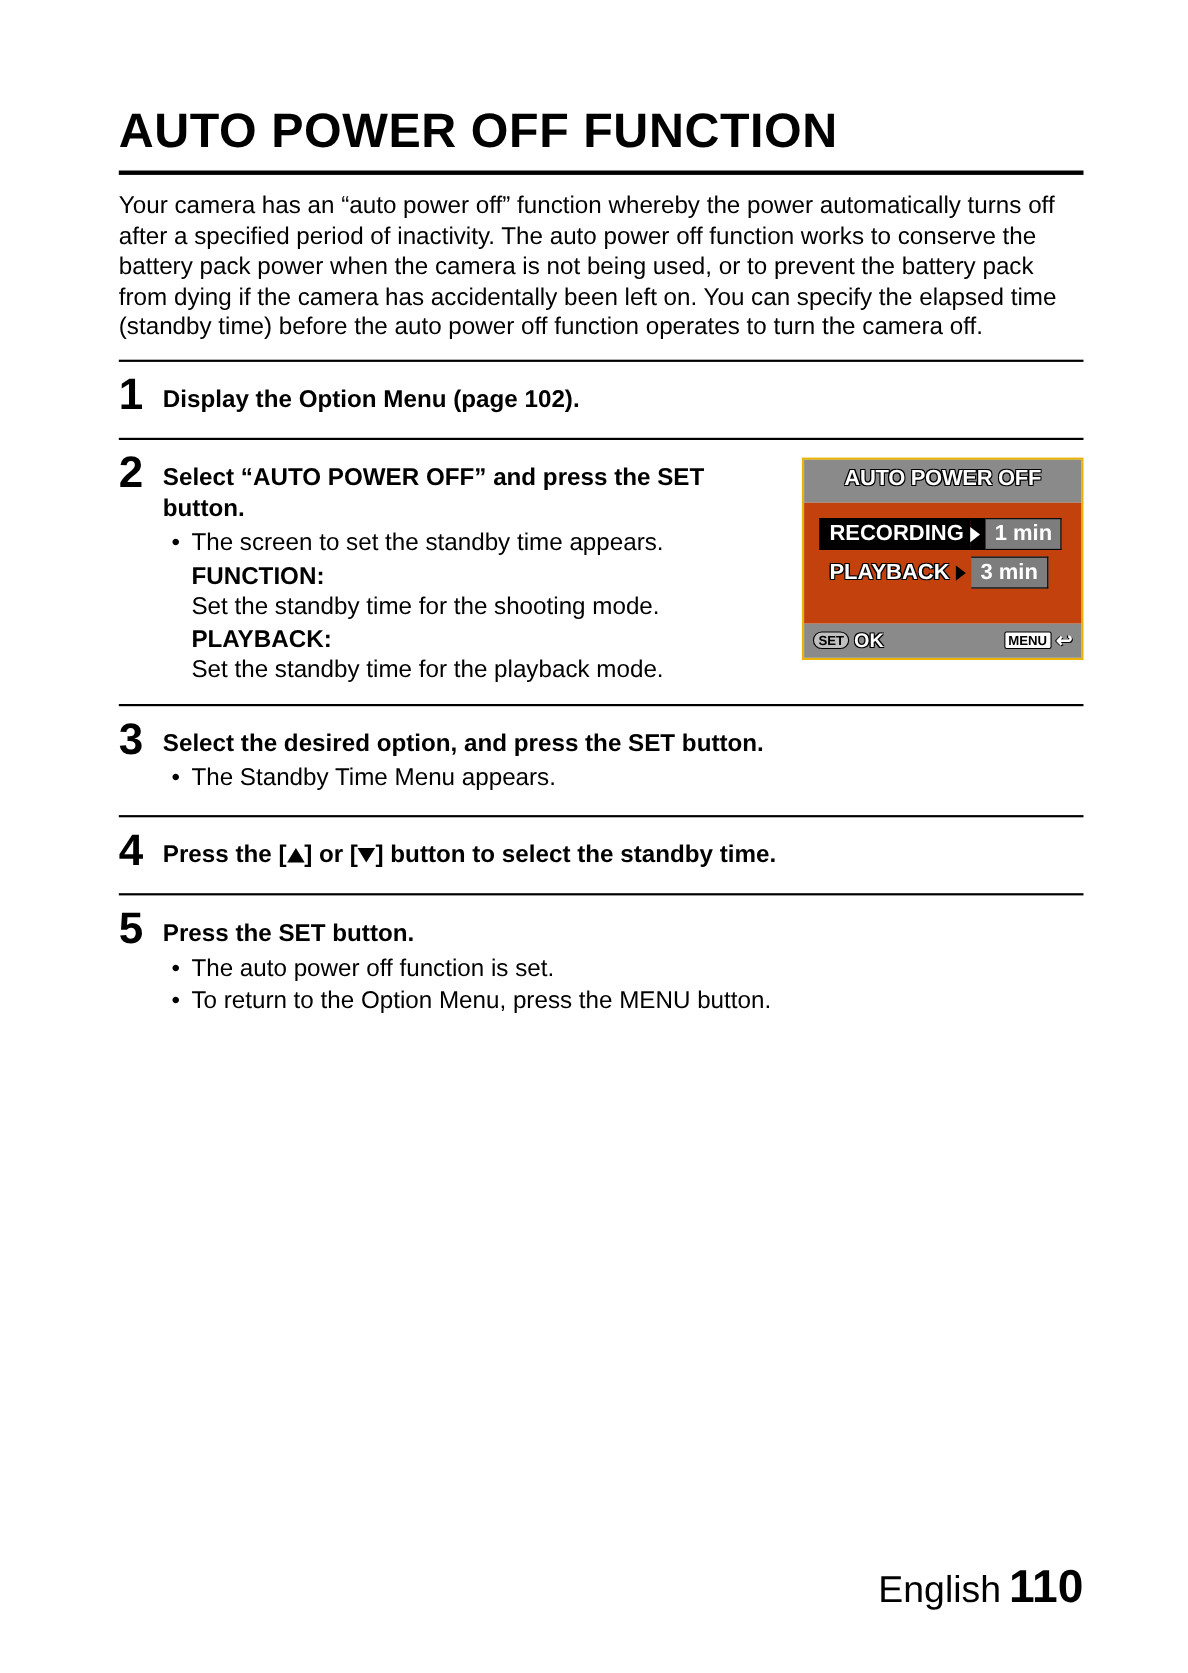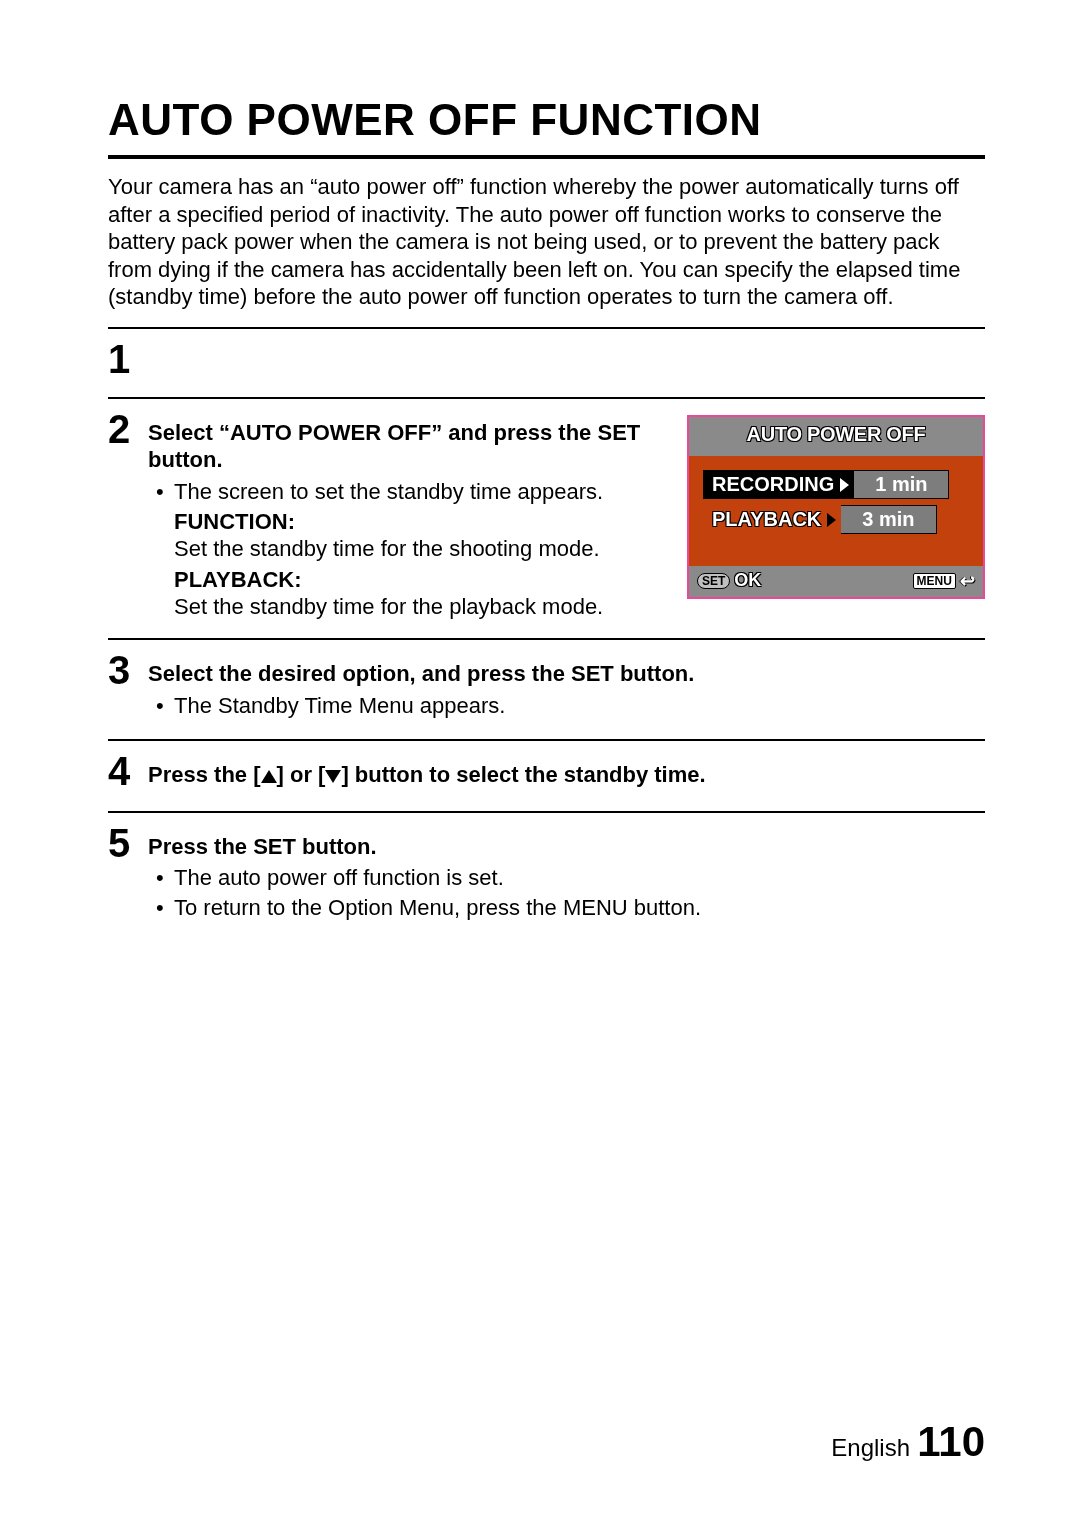--- a/index.html
+++ b/index.html
@@ -88,22 +88,22 @@
     margin: 0 0 0 26px;
   }
   .step2-wrap {
     display: flex;
     align-items: flex-start;
     gap: 12px;
   }
   .step2-left { flex: 1 1 auto; }
   .lcd {
     flex: 0 0 auto;
-    width: 298px;
-    border: 2px solid #ec4899;
+    width: 256px;
+    border: 2px solid #eab308;
     margin-top: -4px;
   }
   .lcd-title {
     background: #8a8a8a;
     color: #fff;
     font-weight: 700;
     font-size: 20px;
     text-align: center;
     padding: 6px 0 10px 0;
     text-shadow: 1px 1px 0 #000, -1px -1px 0 #000, 1px -1px 0 #000, -1px 1px 0 #000;
@@ -130,21 +130,21 @@
     border-right: 0;
   }
   .lcd-row .arrow {
     background: #000;
     padding: 2px 4px 2px 0px;
     border: 1px solid #000;
     border-left: 0;
   }
   .lcd-row .val {
     background: #7d7d7d;
-    padding: 2px 21px;
+    padding: 2px 8px;
     border: 1px solid #000;
     border-left: 0;
     min-width: 64px;
     text-align: left;
   }
   .lcd-row2 .lbl { background: transparent; color: #fff; border-color: transparent; text-shadow: 1px 1px 0 #000, -1px -1px 0 #000, 1px -1px 0 #000, -1px 1px 0 #000; }
   .lcd-row2 .arrow { background: transparent; color:#000; border-color: transparent; }
   .lcd-row2 .val { }
   .lcd-foot {
     background: #8a8a8a;
@@ -198,36 +198,39 @@
     font-size:18px;
     color:#fff;
     text-shadow: 1px 1px 0 #000, -1px 0 0 #000;
   }
   .footer {
     position:absolute;
     bottom:55px;
     right:95px;
     font-size:26px;
   }
-  .footer .lang { font-size:24px;margin-top:37px; }
+  .footer .lang { font-size:34px;margin-top:37px; }
   .footer .pg { font-size:42px; font-weight:900; vertical-align:baseline; }
 </style>
 </head>
 <body>
 
 <div class="page">
   <h1>AUTO POWER OFF FUNCTION</h1>
   <hr class="hr-thick">
 
   <p class="intro">Your camera has an “auto power off” function whereby the power automatically turns off after a specified period of inactivity. The auto power off function works to conserve the battery pack power when the camera is not being used, or to prevent the battery pack from dying if the camera has accidentally been left on. You can specify the elapsed time (standby time) before the auto power off function operates to turn the camera off.</p>
 
   <hr class="hr-thin">
 
   <div class="step">
     <div class="step-num">1</div>
+    <div class="step-body">
+      <p class="step-head">Display the Option Menu (page 102).</p>
+    </div>
   </div>
 
   <hr class="hr-thin">
 
   <div class="step">
     <div class="step-num">2</div>
     <div class="step-body step2-wrap">
       <div class="step2-left">
         <p class="step-head">Select “AUTO POWER OFF” and press the SET button.</p>
         <ul class="bullet-list">

